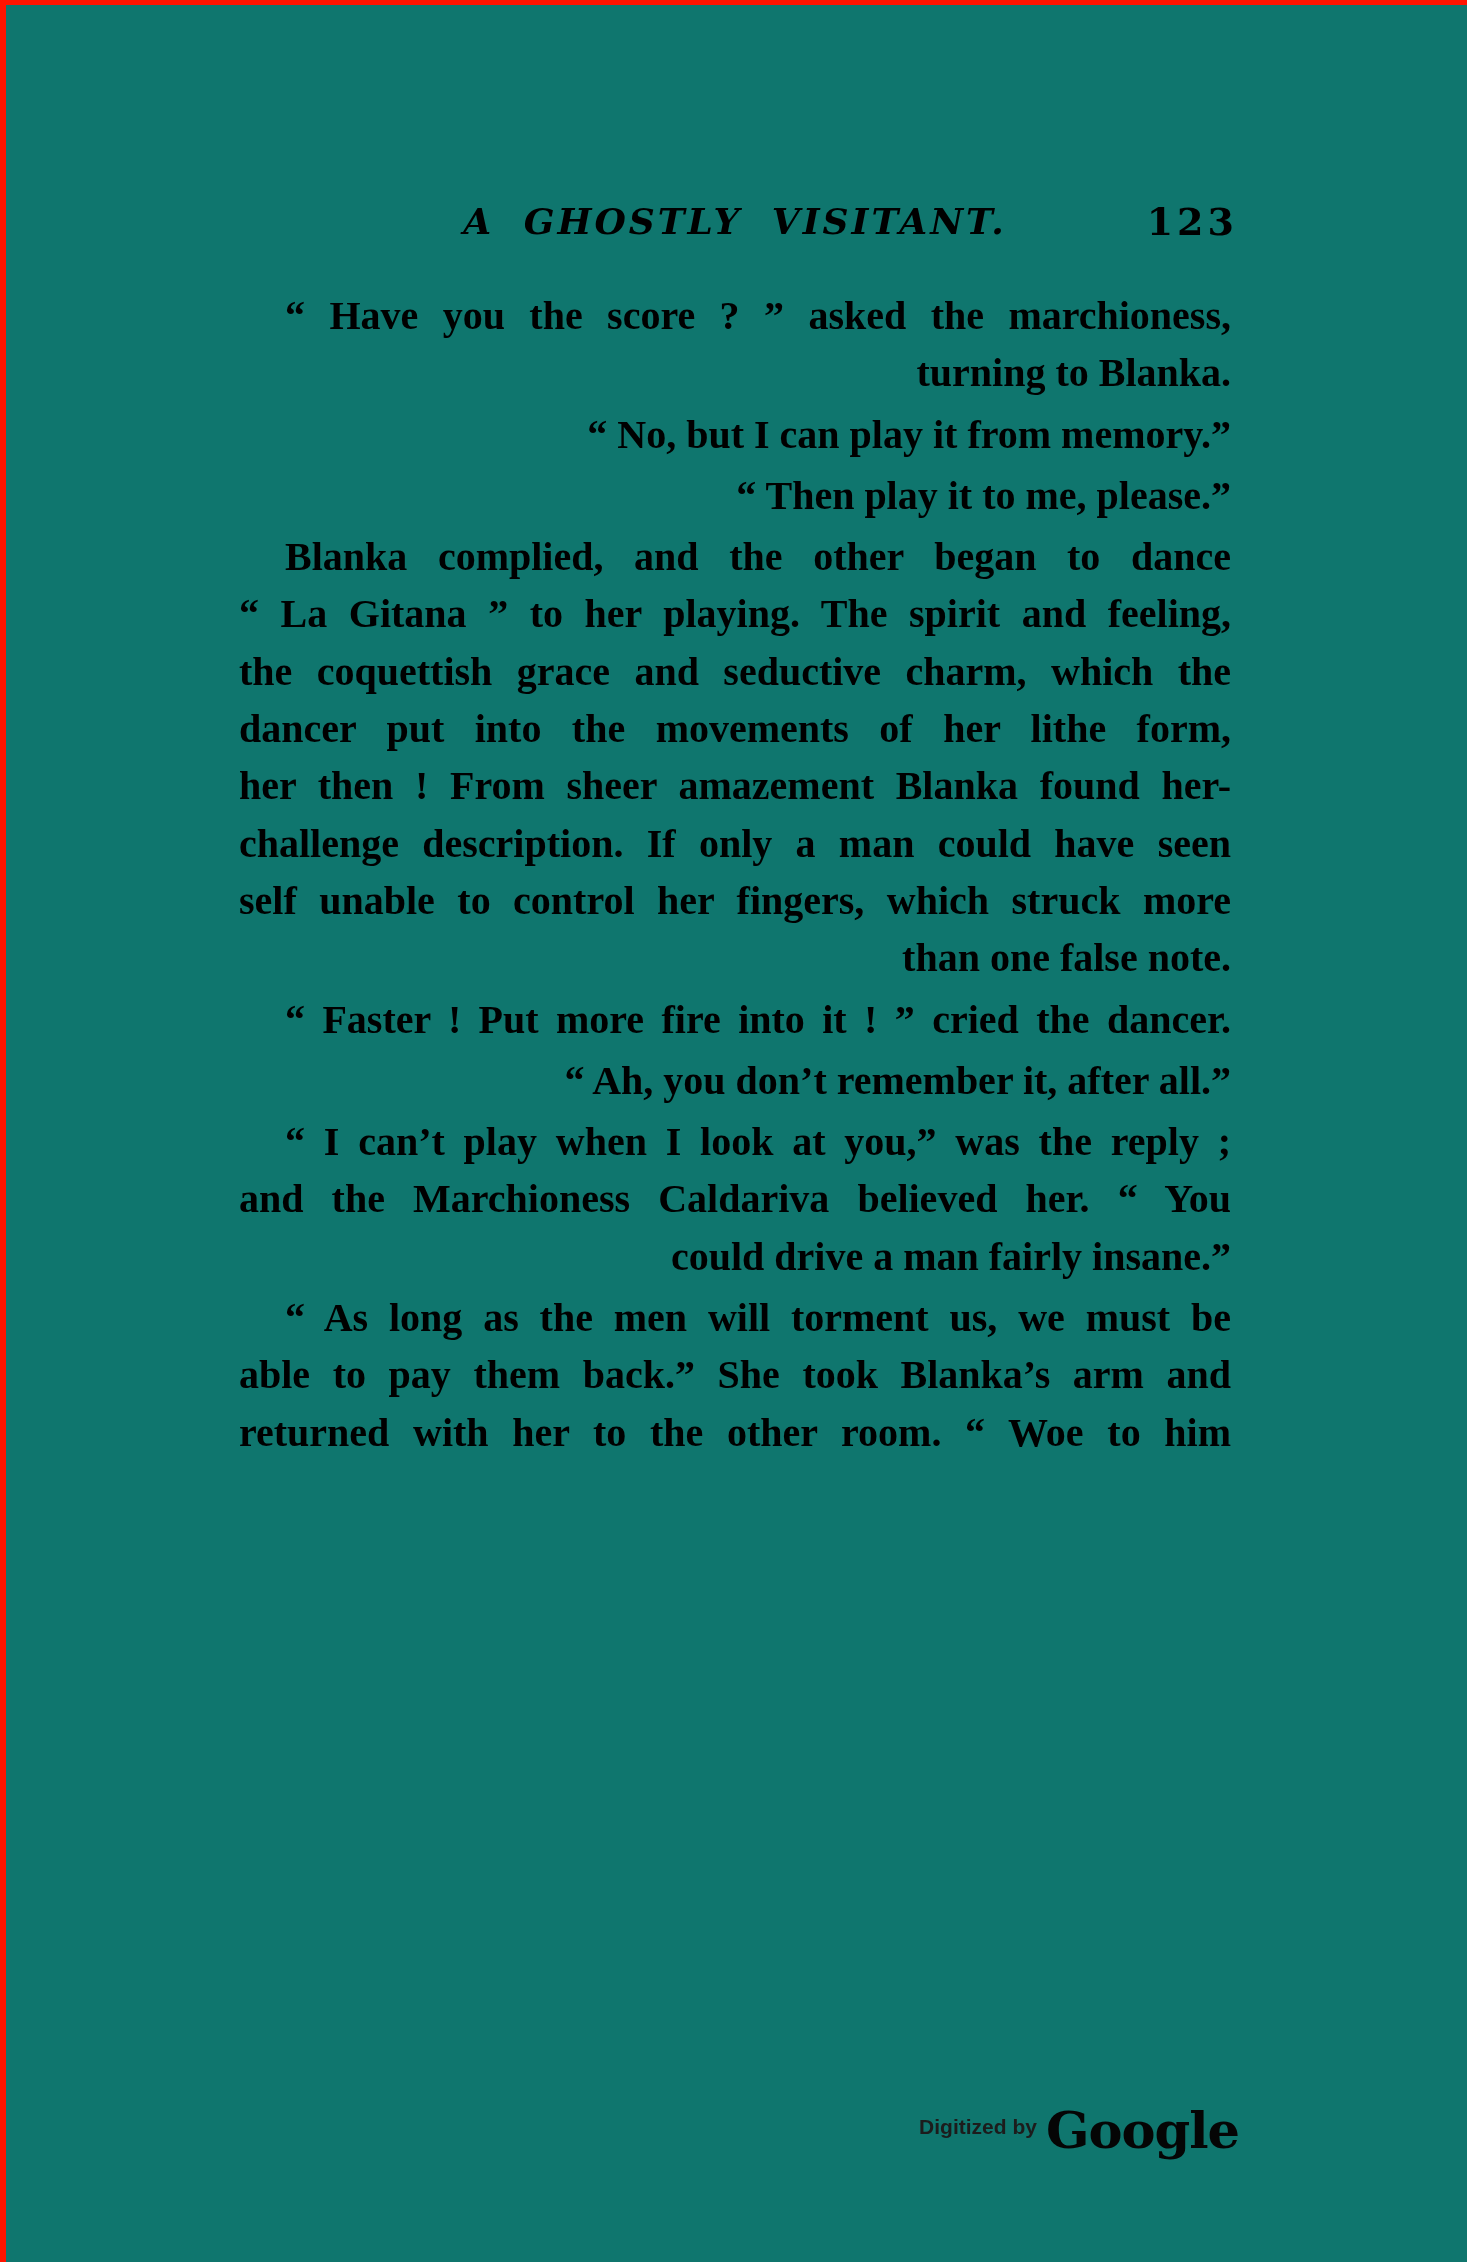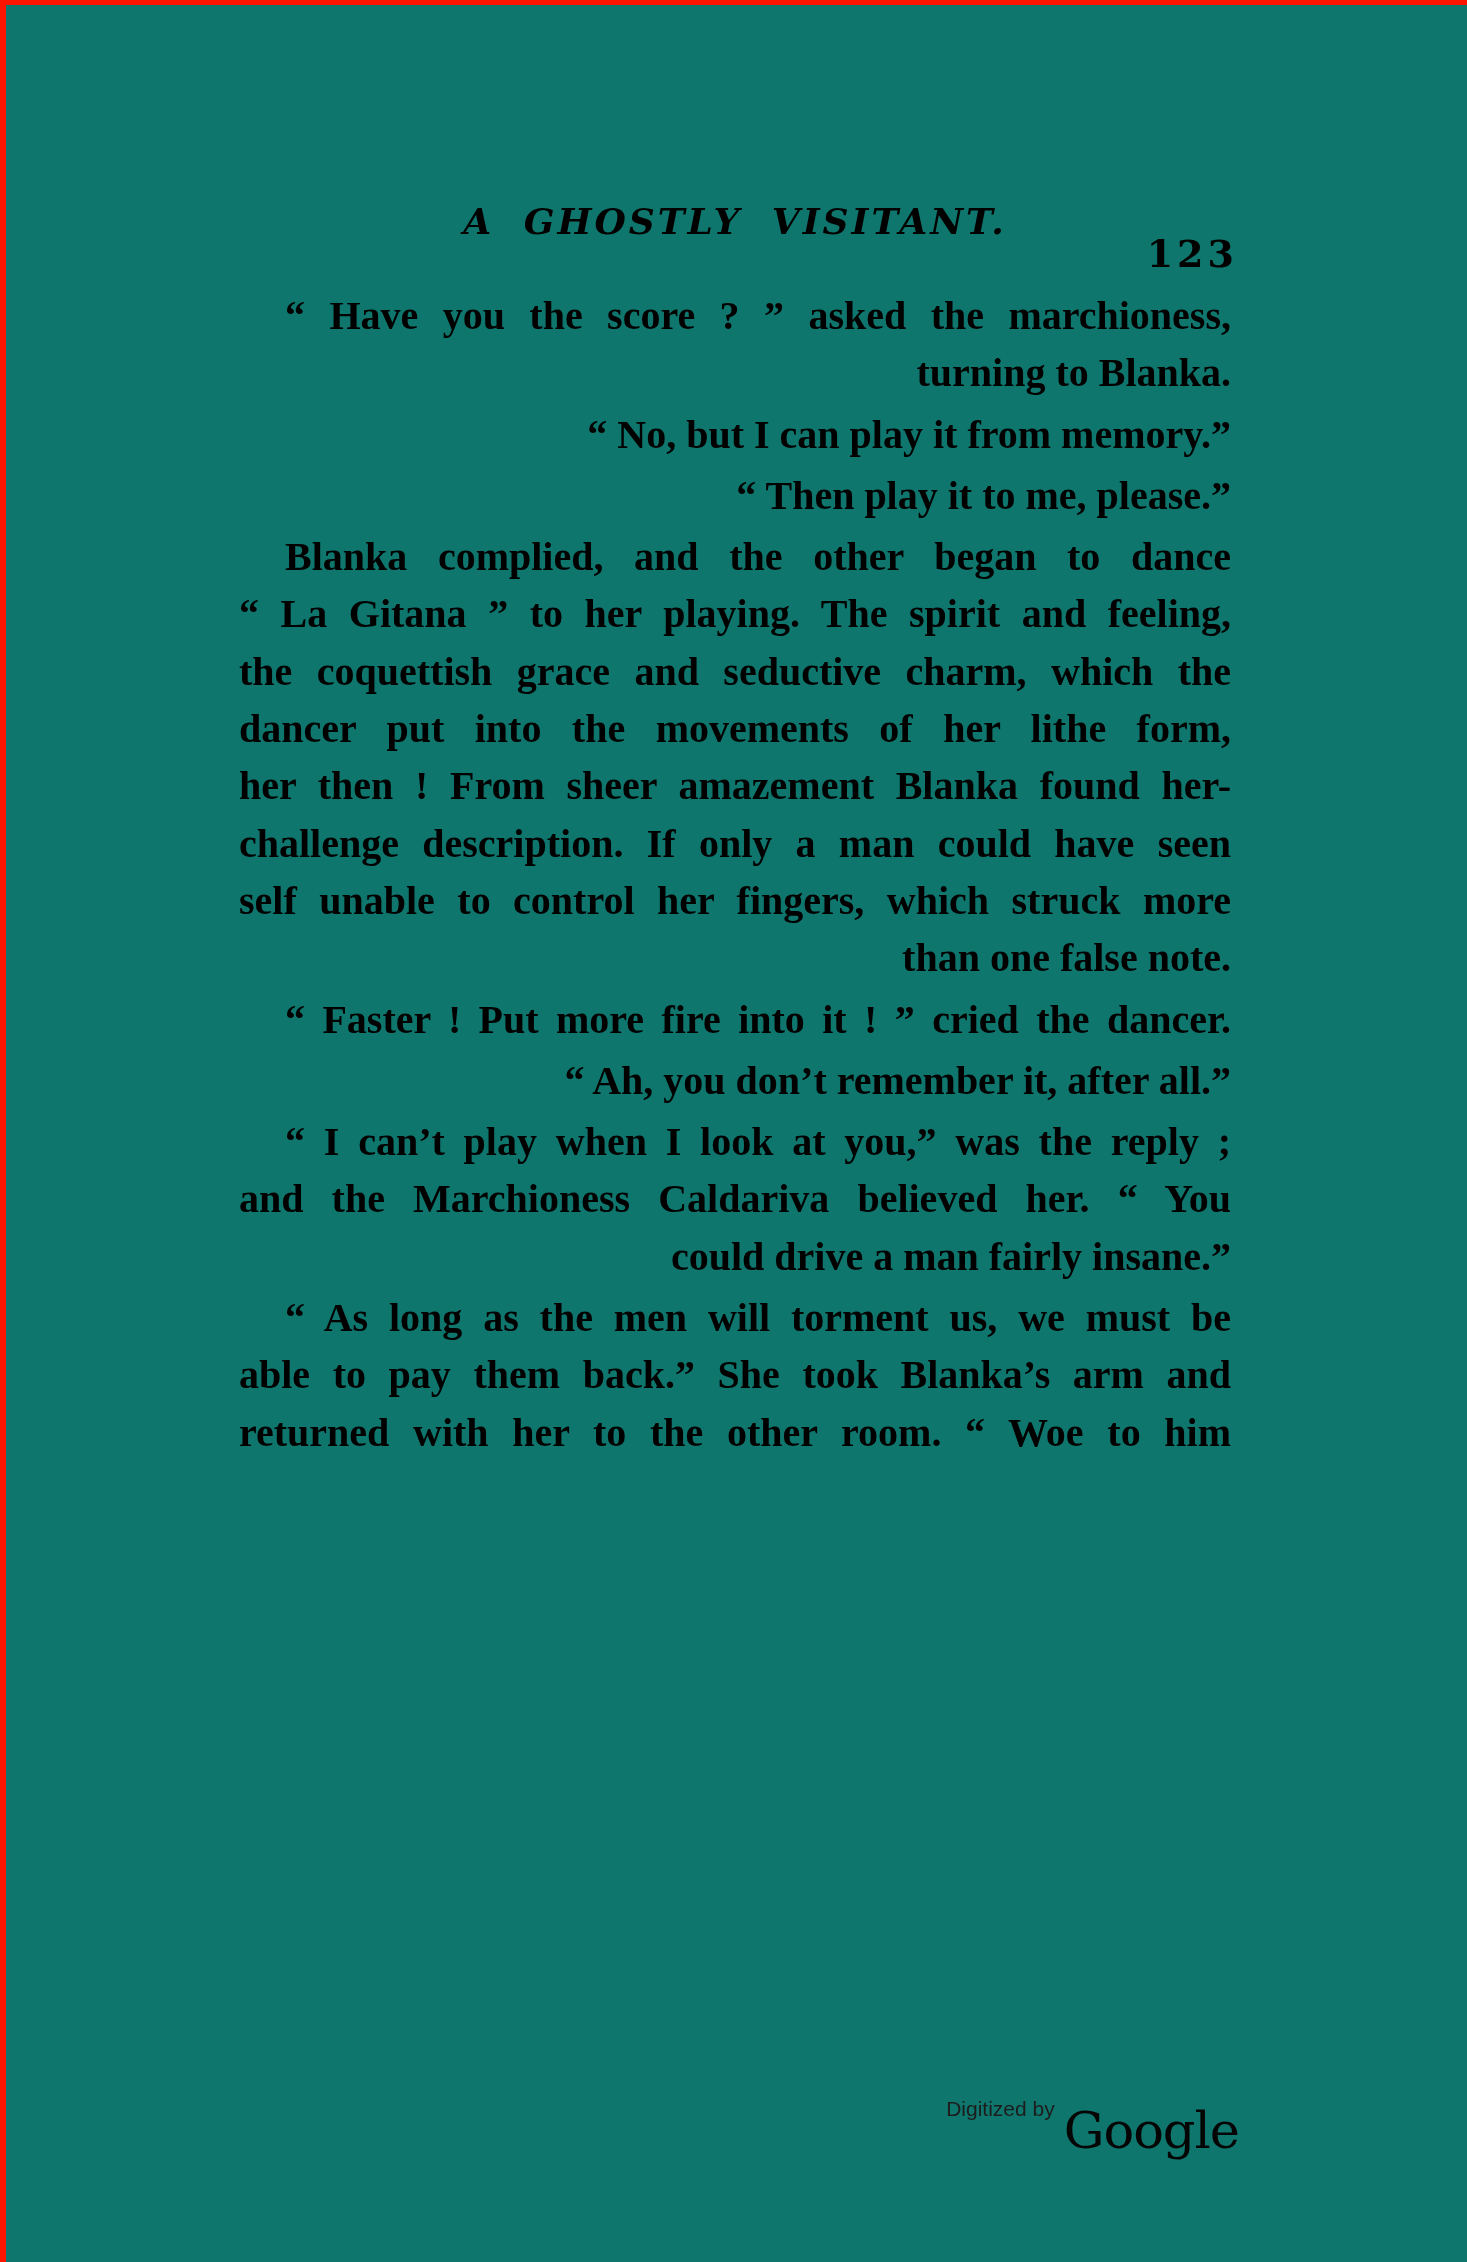--- a/index.html
+++ b/index.html
@@ -45,21 +45,20 @@
     white-space: nowrap;
   }
   .page-number {
     position: absolute;
     right: 229px;
     top: 203px;
     font-size: 38px;
     line-height: 1;
     font-weight: bold;
     letter-spacing: 4px;
-    margin-top: 32px;
   }
   
   .text-block {
     position: absolute;
     left: 235px;
     top: 283px;
     width: 1000px;
     font-size: 40px;
     line-height: 57.3px;
     font-weight: bold;
@@ -76,23 +75,24 @@
   }
   .line.first {
     text-indent: 46px;
   }
   
   .footer-credit {
     position: absolute;
     top: 2097px;
     right: 228px;
     display: flex;
-    align-items: flex-start;
+    align-items: center;
     gap: 9px;
     white-space: nowrap;
+    font-weight: bold;
   }
   .digitized-by {
     font-family: "Liberation Sans", sans-serif;
     font-size: 21px;
     color: #1c1c1c;
   }
   .google-wordmark {
     font-family: "DejaVu Serif", serif;
     font-size: 51px;
     line-height: 1;

